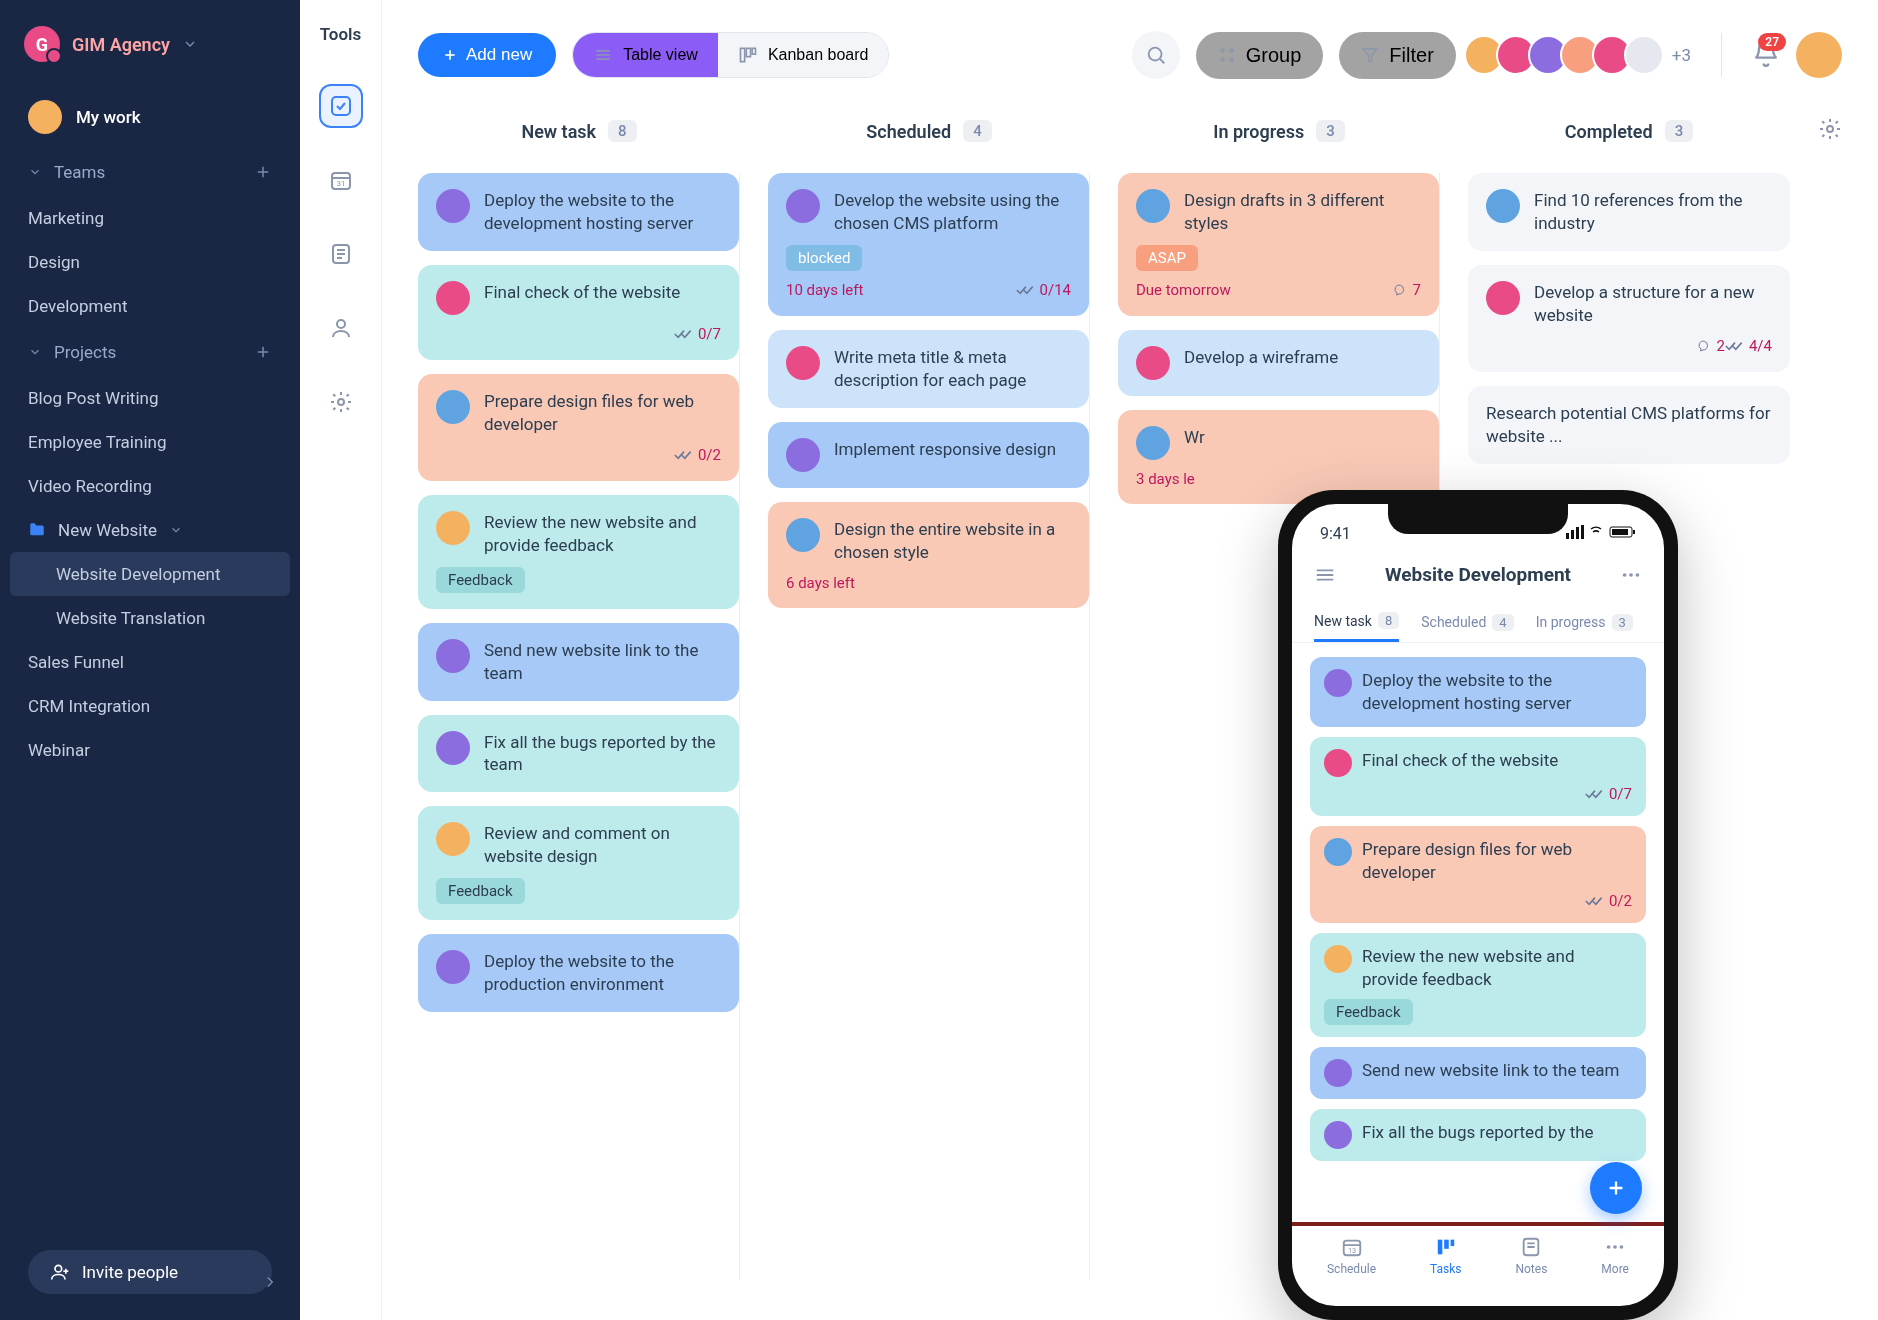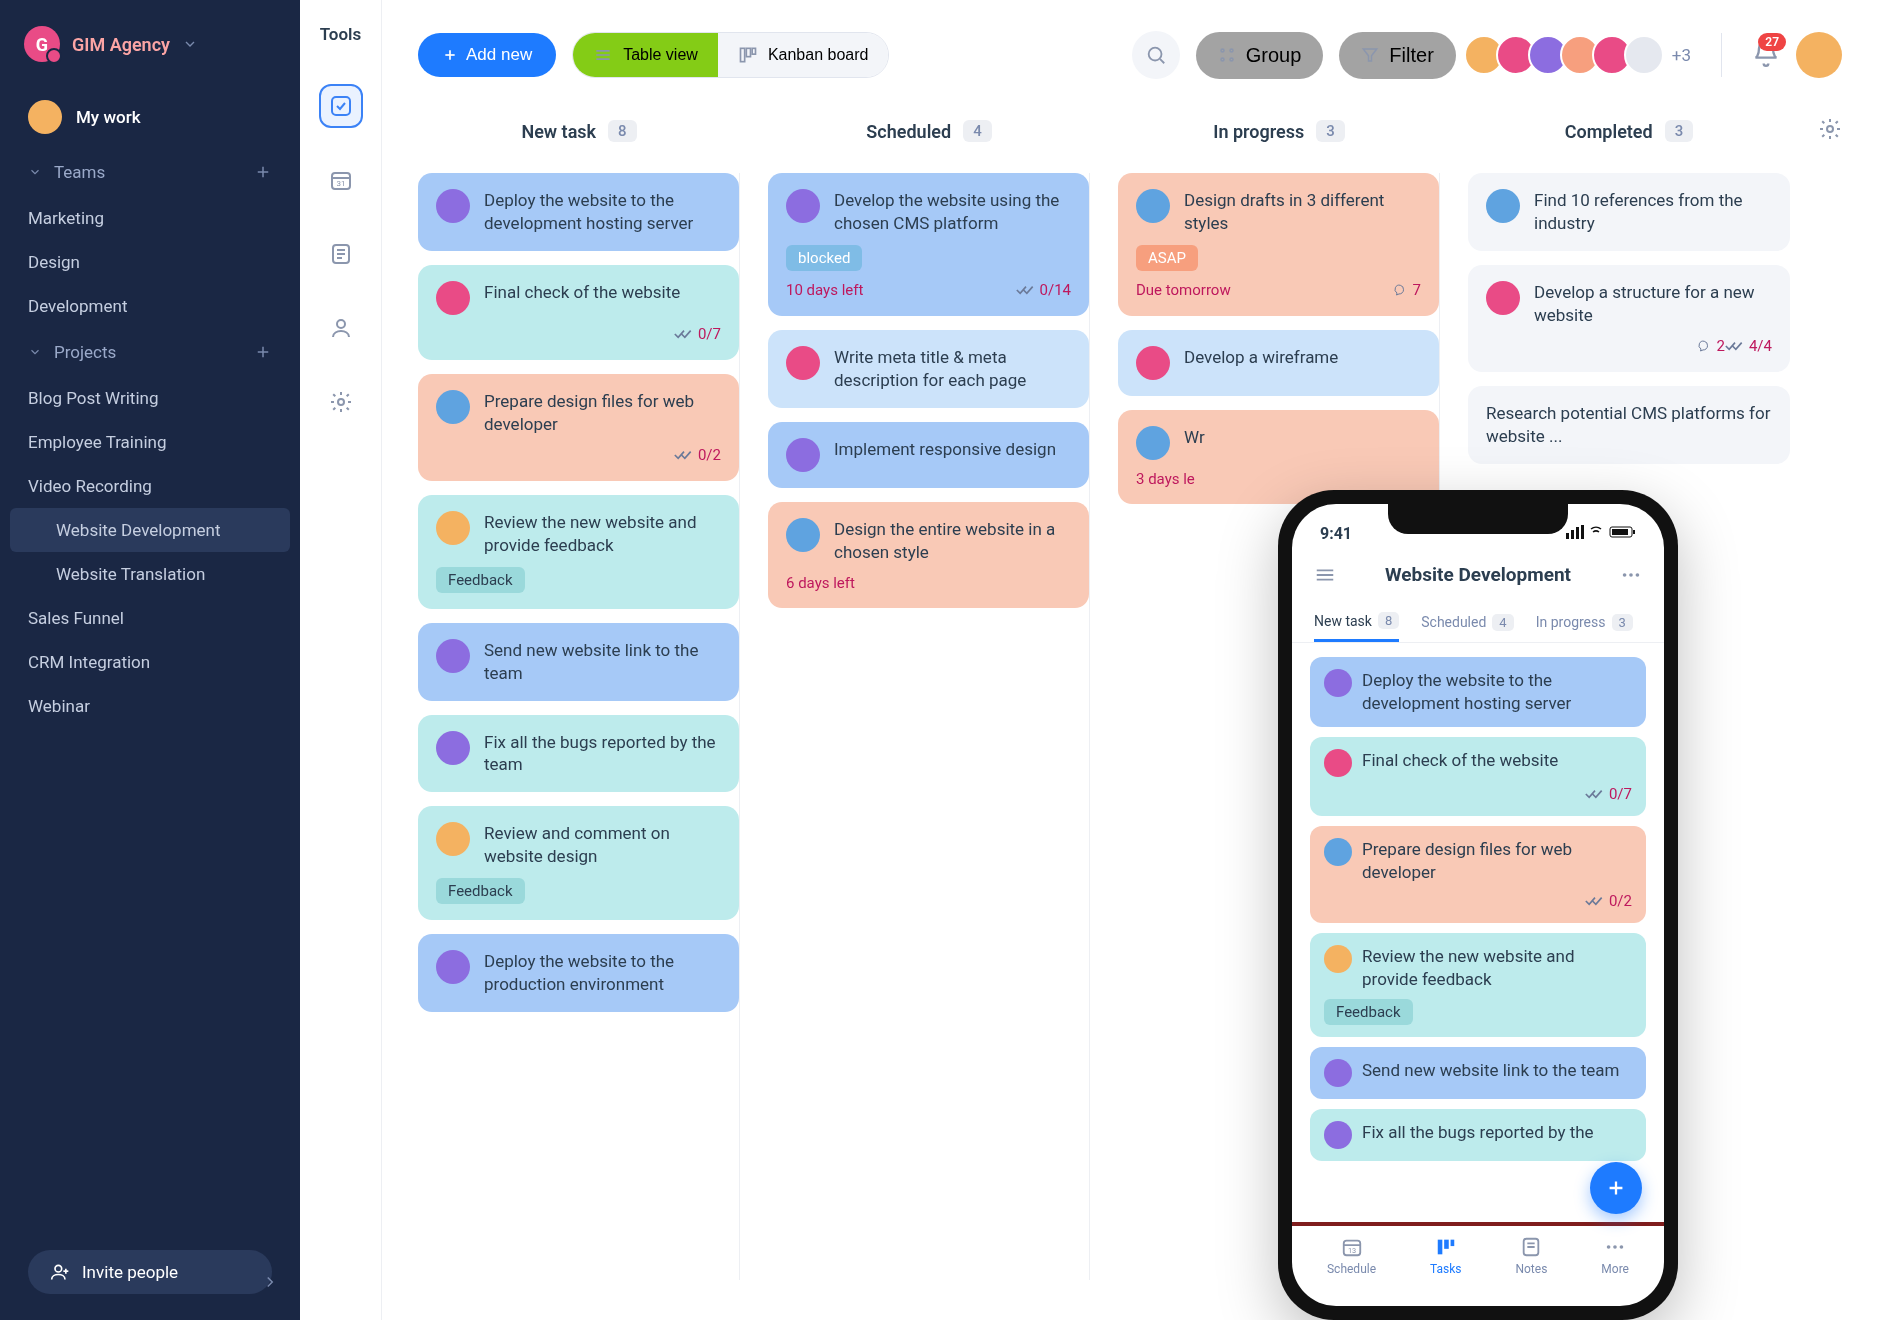--- a/index.html
+++ b/index.html
@@ -135,21 +135,21 @@
   display: flex; align-items: center; gap: 8px;
   cursor: pointer;
 }
 .view-toggle {
   display: flex;
   border: 1px solid #e1e5ee;
   border-radius: 24px;
   overflow: hidden;
 }
 .view-toggle button {
-  background: #84cc16; border: none;
+  background: #8b5cf6; border: none;
   padding: 12px 20px;
   display: flex; align-items: center; gap: 10px;
   font-size: 16px;
   cursor: pointer;
 }
 .view-toggle button.active { background: #f3f5f9; }
 .view-toggle svg { width: 20px; height: 20px; }
 .spacer { flex: 1; }
 .pill-btn {
   background: #a3a3a3;
@@ -256,21 +256,21 @@
   display: flex; flex-direction: column;
 }
 .notch {
   position: absolute; top: 0; left: 50%; transform: translateX(-50%);
   width: 180px; height: 30px; background: #111;
   border-radius: 0 0 20px 20px; z-index: 5;
 }
 .phone-status {
   display: flex; justify-content: space-between;
   padding: 20px 28px 8px;
-  font-size: 16px; font-weight: 700;
+  font-size: 16px; font-weight: 400;
 }
 .phone-header {
   display: flex; align-items: center; justify-content: space-between;
   padding: 12px 22px 16px;
 }
 .phone-title { font-size: 19px; font-weight: 700; }
 .phone-tabs {
   display: flex; gap: 22px; padding: 0 22px;
   border-bottom: 1px solid #edeff3;
   font-size: 14px; color: #7a8aad;
@@ -362,20 +362,29 @@
   </div>
   <div class="nav-item">
       <span>Blog Post Writing</span>
     </div>
   <div class="nav-item">
       <span>Employee Training</span>
     </div>
   <div class="nav-item">
       <span>Video Recording</span>
     </div>
+  <div class="nav-item">
+    <svg class="folder-icon" viewBox="0 0 24 24" fill="#3b82f6">
+        <path d="M3 5a2 2 0 012-2h4l2 3h8a2 2 0 012 2v9a2 2 0 01-2 2H5a2 2 0 01-2-2V5z"></path>
+      </svg>
+    <span>New Website</span>
+    <svg width="14" height="14" viewBox="0 0 24 24" fill="none" stroke="#7a8aad" stroke-width="2">
+        <polyline points="6 9 12 15 18 9"></polyline>
+      </svg>
+  </div>
   <div class="nav-item sub2 active">
       <span>Website Development</span>
     </div>
   <div class="nav-item sub2">
       <span>Website Translation</span>
     </div>
   <div class="nav-item">
       <span>Sales Funnel</span>
     </div>
   <div class="nav-item">

